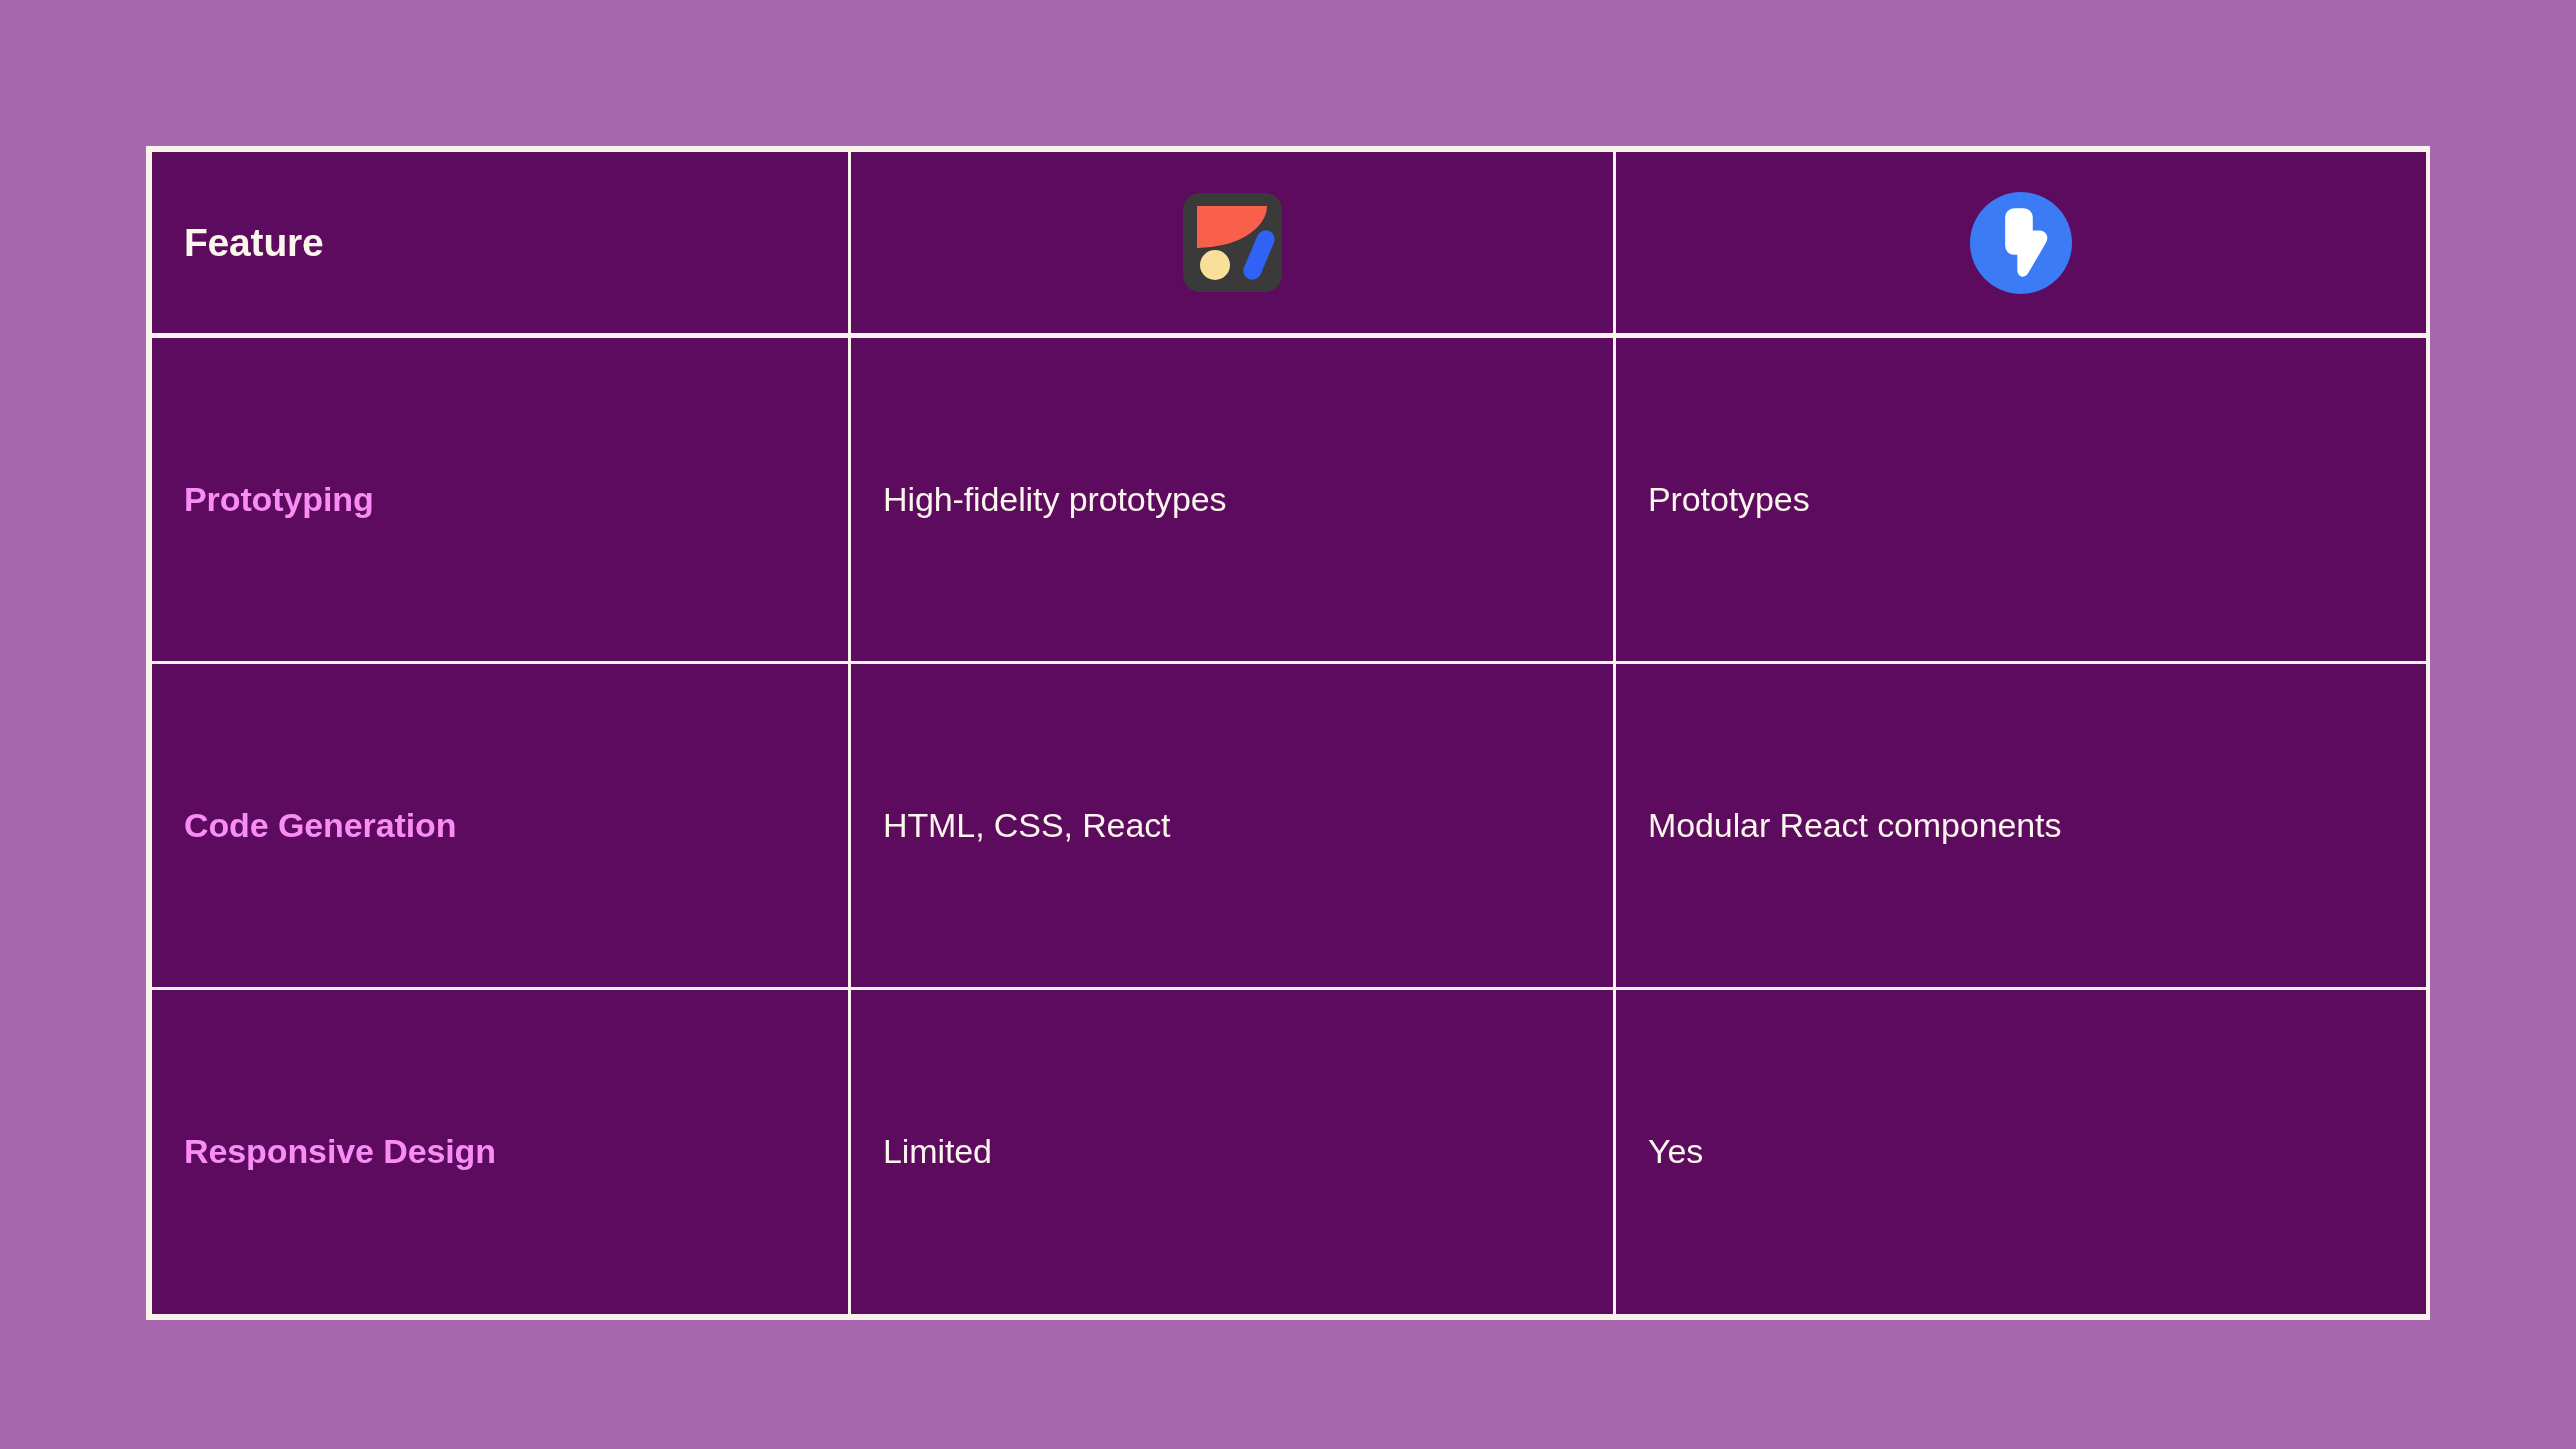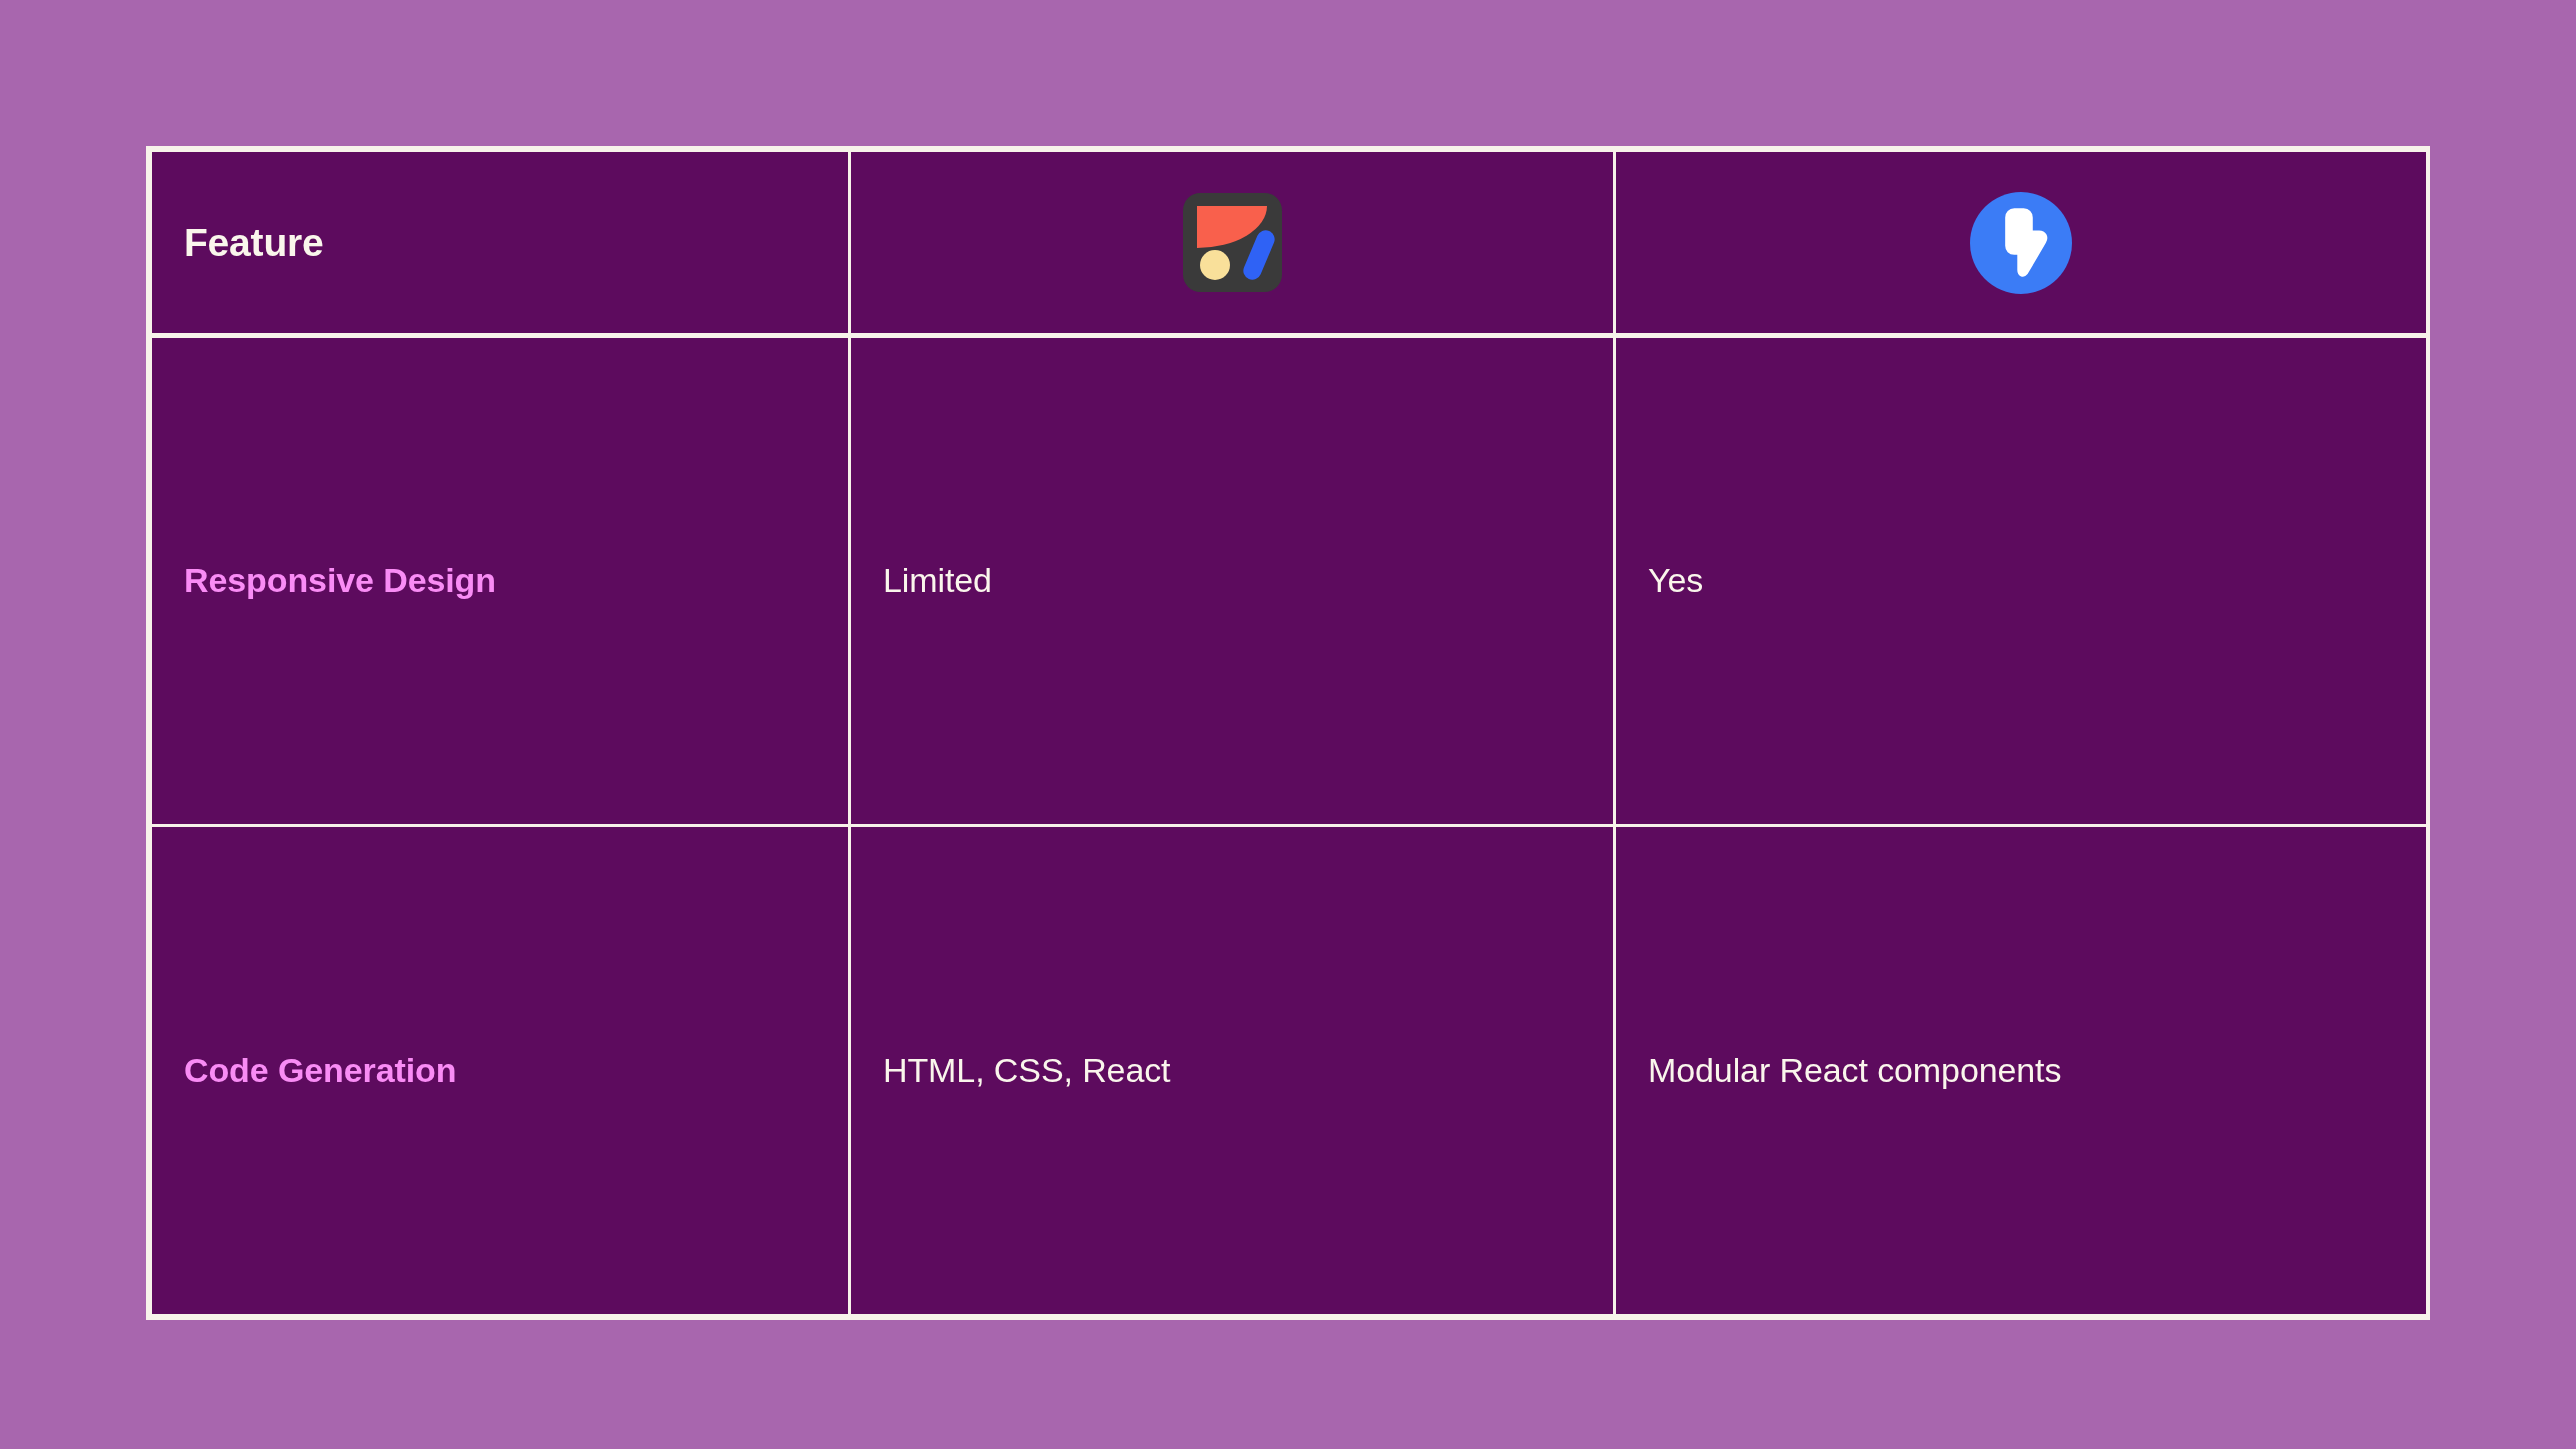--- a/index.html
+++ b/index.html
@@ -187,42 +187,53 @@
                            C38 98 43 101 47 96 L74 50 C78 43 74 37 67 37 H54 V14
                            C54 8 50 4 44 4 Z" fill="#ffffff" stroke="#ffffff" stroke-width="7" stroke-linejoin="round"></path>
                 </svg>
               </span>
             </span>
           </th>
         </tr>
       </thead>
 
       <tbody>
-
         <tr class="body-row">
           <td>
+            <span class="feature-label">Prototyping</span>
+          </td>
+          <td>
+            <span class="cell-value">High-fidelity prototypes</span>
+          </td>
+          <td>
+            <span class="cell-value">Prototypes</span>
+          </td>
+        </tr>
+
+        <tr class="body-row">
+          <td>
+            <span class="feature-label">Code Generation</span>
+          </td>
+          <td>
+            <span class="cell-value">HTML, CSS, React</span>
+          </td>
+          <td>
+            <span class="cell-value">Modular React components</span>
+          </td>
+        </tr>
+
+        <tr class="body-row">
+          <td>
             <span class="feature-label">Responsive Design</span>
           </td>
           <td>
             <span class="cell-value">Limited</span>
           </td>
           <td>
             <span class="cell-value">Yes</span>
-          </td>
-        </tr>
-
-        <tr class="body-row">
-          <td>
-            <span class="feature-label">Code Generation</span>
-          </td>
-          <td>
-            <span class="cell-value">HTML, CSS, React</span>
-          </td>
-          <td>
-            <span class="cell-value">Modular React components</span>
           </td>
         </tr>
 
 
       </tbody>
     </table>
   </div>
 
 </div>
 

